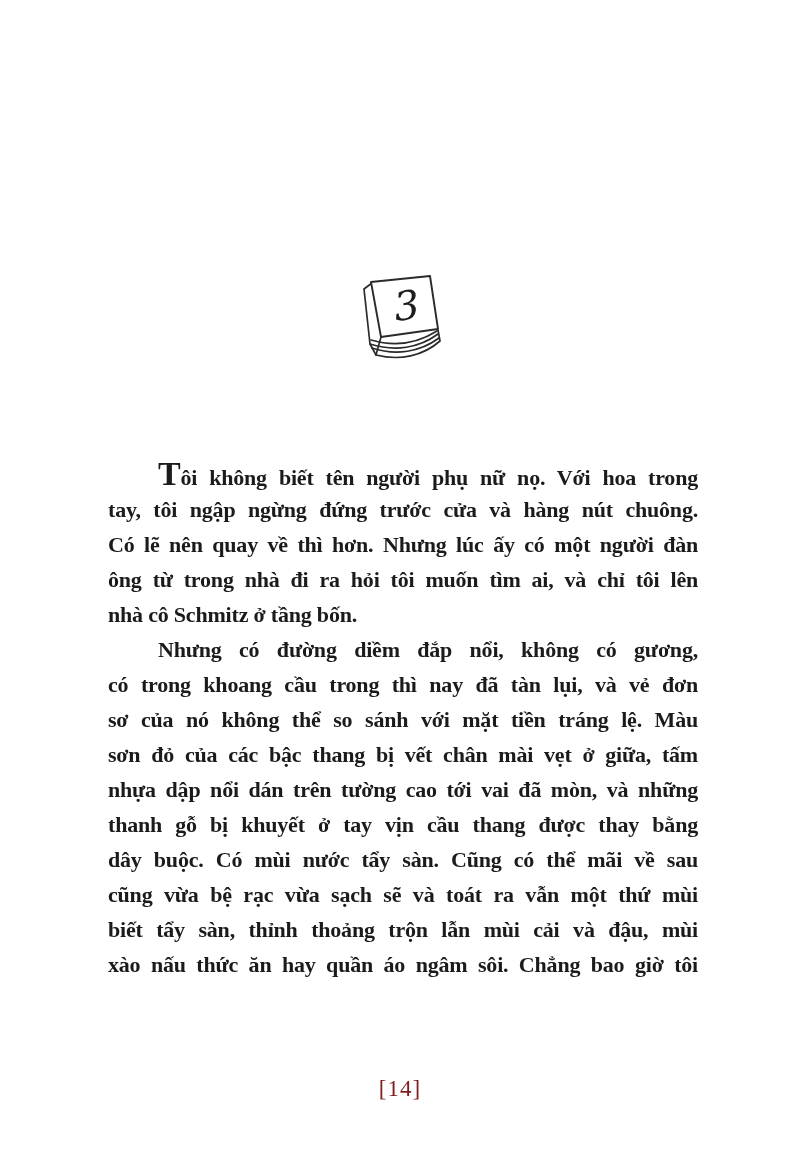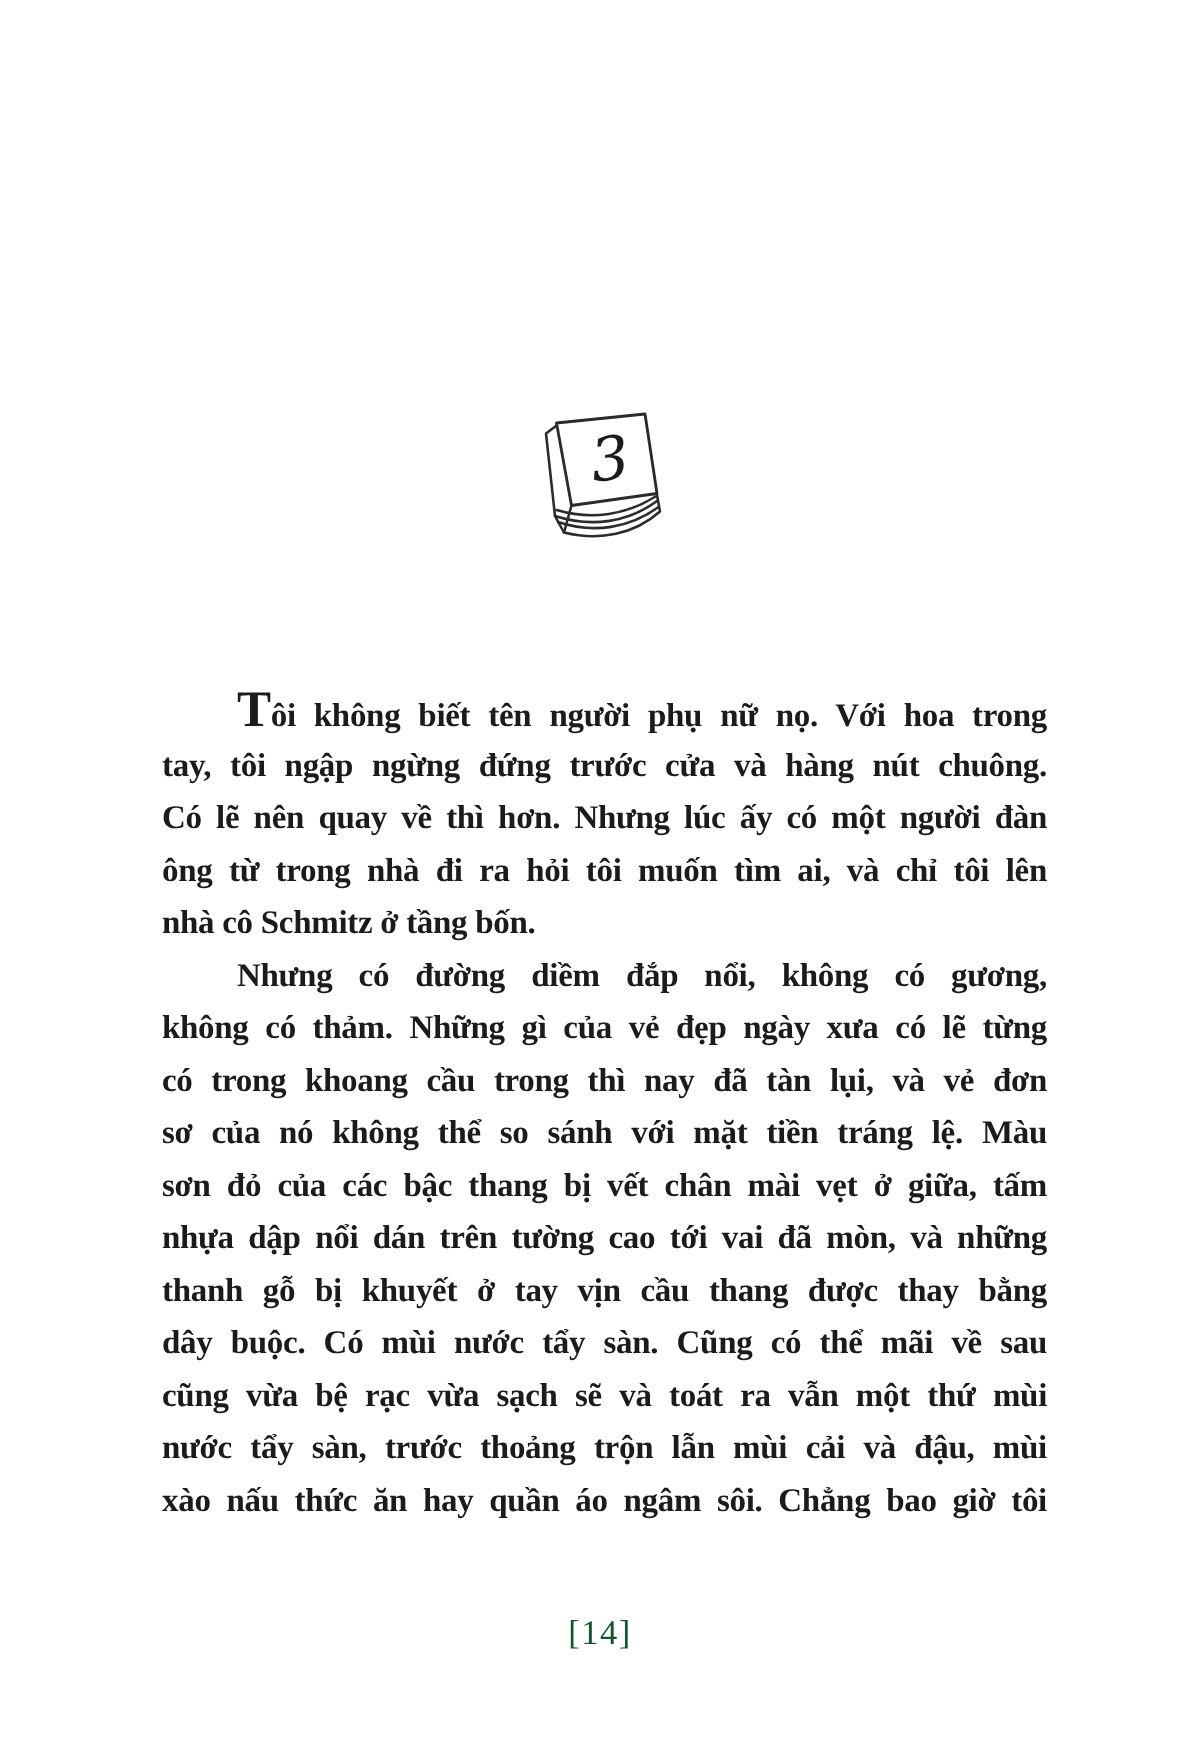--- a/index.html
+++ b/index.html
@@ -61,21 +61,21 @@
     line-height: 1;
   }
   .page-number {
     position: absolute;
     left: 0;
     top: 1076px;
     width: 800px;
     text-align: center;
     font-size: 23px;
     letter-spacing: 1px;
-    color: #14532d;
+    color: #7f1d1d;
   }
 </style>
 </head>
 <body>
 
 <div class="page">
 
   <svg class="chapter-ornament" viewBox="0 0 96 100" xmlns="http://www.w3.org/2000/svg">
 
     <path class="book-stroke" d="M20,16 L12,22 L18,77 L24,88 C48,94 71,89 88,74 L86,63"></path>
@@ -88,27 +88,26 @@
     <text class="chapter-number-glyph" x="42" y="53" transform="rotate(-7 52 40)">3</text>
   </svg>
 
   <div class="text-block">
       <div class="line para-first"><span class="dropcap">T</span>ôi không biết tên người phụ nữ nọ. Với hoa trong</div>
       <div class="line">tay, tôi ngập ngừng đứng trước cửa và hàng nút chuông.</div>
       <div class="line">Có lẽ nên quay về thì hơn. Nhưng lúc ấy có một người đàn</div>
       <div class="line">ông từ trong nhà đi ra hỏi tôi muốn tìm ai, và chỉ tôi lên</div>
       <div class="line ragged">nhà cô Schmitz ở tầng bốn.</div>
       <div class="line para-first">Nhưng có đường diềm đắp nổi, không có gương,</div>
-      <div class="line">không có thảm. Những gì của vẻ đẹp ngày xưa có lẽ từng</div>
       <div class="line">có trong khoang cầu trong thì nay đã tàn lụi, và vẻ đơn</div>
       <div class="line">sơ của nó không thể so sánh với mặt tiền tráng lệ. Màu</div>
       <div class="line">sơn đỏ của các bậc thang bị vết chân mài vẹt ở giữa, tấm</div>
       <div class="line">nhựa dập nổi dán trên tường cao tới vai đã mòn, và những</div>
       <div class="line">thanh gỗ bị khuyết ở tay vịn cầu thang được thay bằng</div>
       <div class="line">dây buộc. Có mùi nước tẩy sàn. Cũng có thể mãi về sau</div>
       <div class="line">cũng vừa bệ rạc vừa sạch sẽ và toát ra vẫn một thứ mùi</div>
-      <div class="line">nước tẩy sàn, trước thoảng trộn lẫn mùi cải và đậu, mùi</div>
+      <div class="line">biết tẩy sàn, thỉnh thoảng trộn lẫn mùi cải và đậu, mùi</div>
       <div class="line">xào nấu thức ăn hay quần áo ngâm sôi. Chẳng bao giờ tôi</div>
     </div>
 
   <div class="page-number">[14]</div>
 
 </div>
 
 </body></html>

